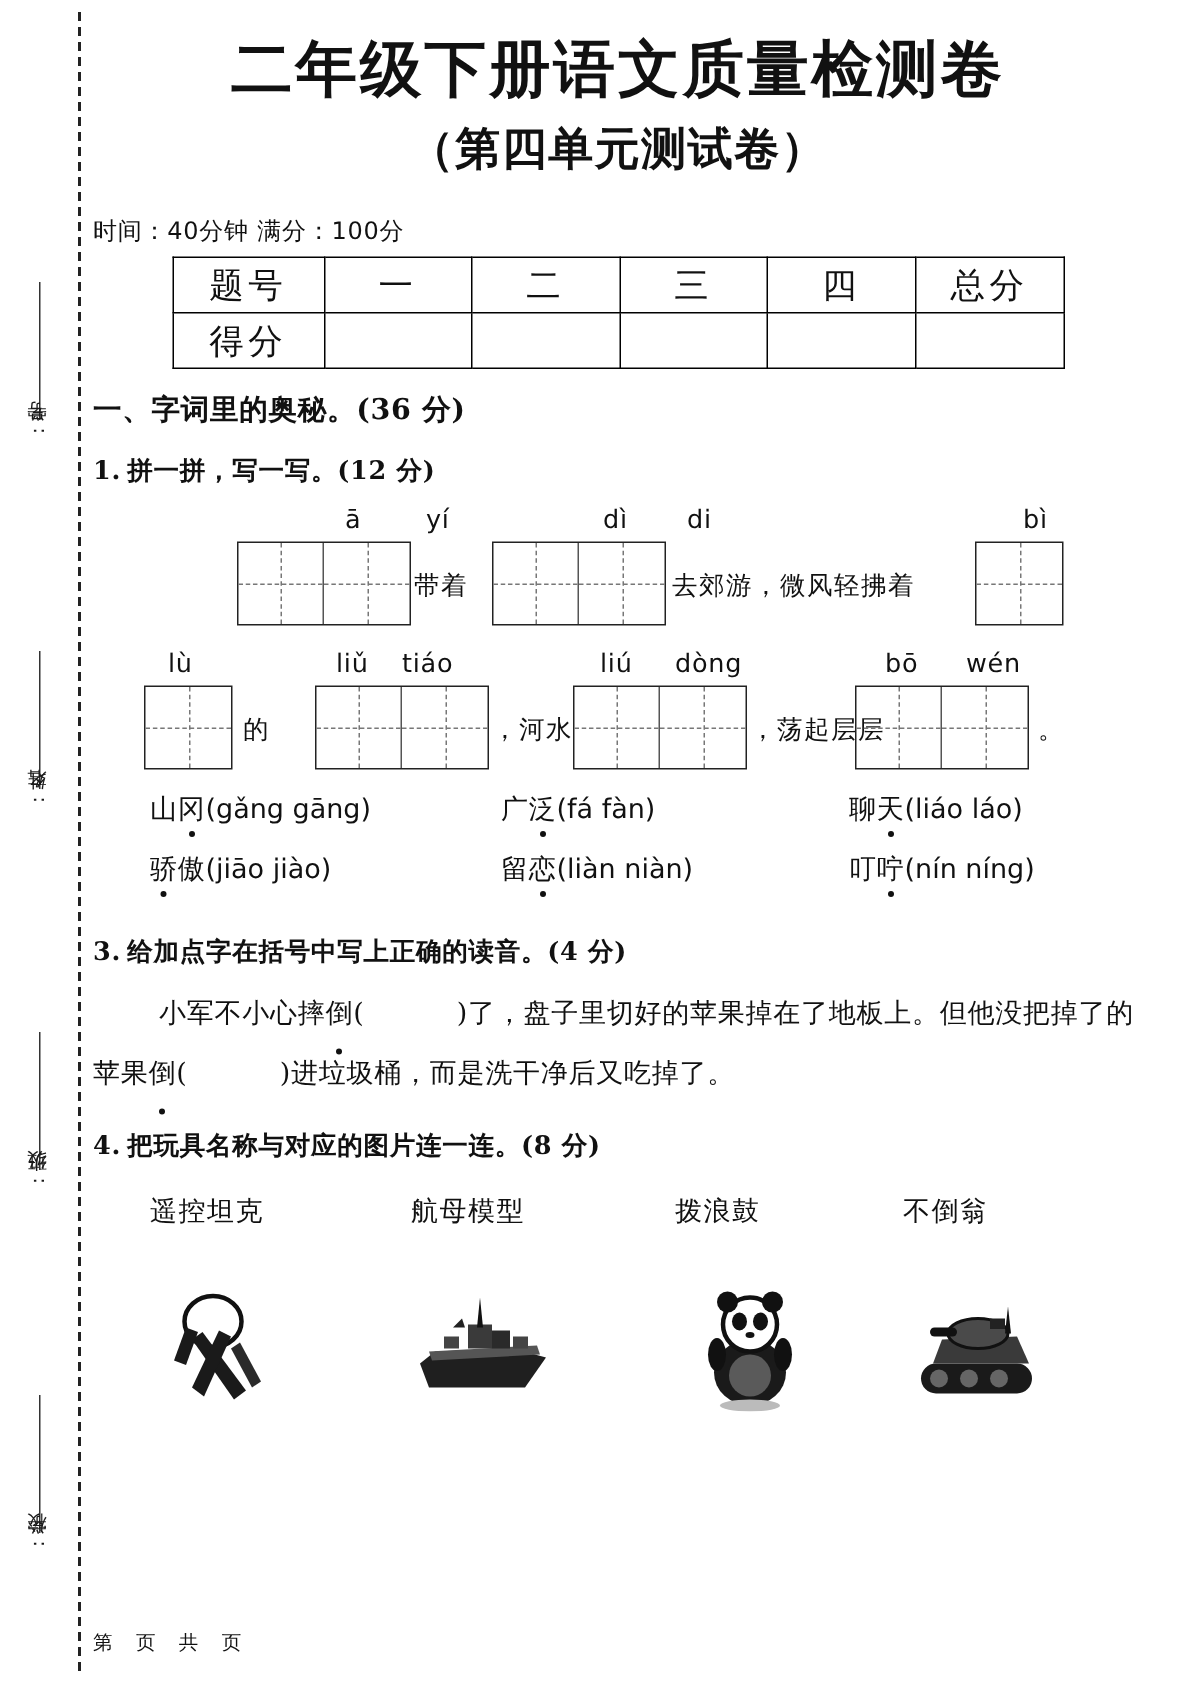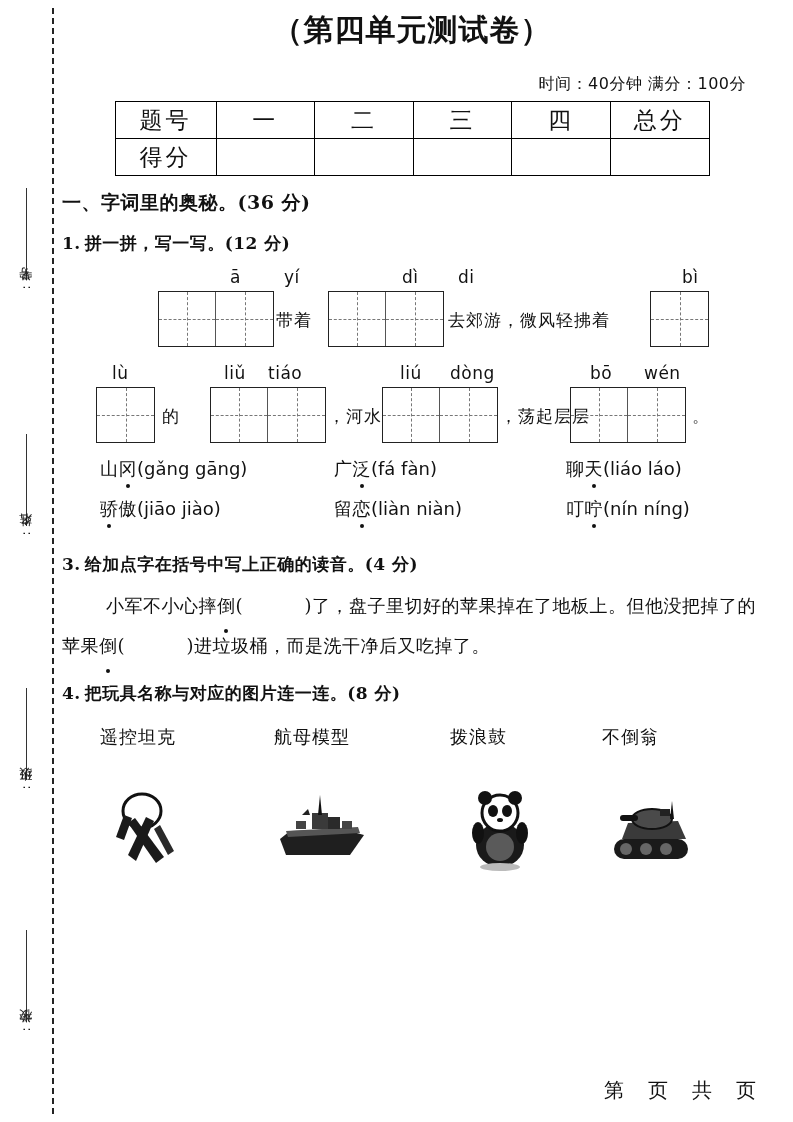--- a/index.html
+++ b/index.html
@@ -76,21 +76,21 @@
   }
   .subtitle {
     text-align: center;
     font-size: 30px;
     font-weight: 700;
     letter-spacing: 1px;
     margin-top: 12px;
     line-height: 1.2;
   }
   .meta-line {
-    text-align: right;
+    text-align: left;
     font-size: 16px;
     margin-top: 26px;
     padding-right: 16px;
     letter-spacing: 0.5px;
   }
 
   
   table.score-table {
     border-collapse: collapse;
     margin: 6px auto 0 auto;
@@ -260,24 +260,24 @@
     width: 96px;
     height: 86px;
   }
 
   
   .footer {
     position: absolute;
     left: 0;
     right: 0;
     bottom: 18px;
-    text-align: right;
-    font-size: 20px;
+    text-align: left;
+    font-size: 13px;
     letter-spacing: 6px;
-    font-family: Liberation Mono, monospace;
+    font-family: Liberation Sans, sans-serif;
   }
 </style>
 </head>
 <body>
 
 <div class="margin-col">
   <div class="margin-entry" style="top:188px">
     <div class="margin-line"></div>
     <div class="margin-label">学号:</div>
   </div>
@@ -291,20 +291,21 @@
   </div>
   <div class="margin-entry" style="top:930px">
     <div class="margin-line"></div>
     <div class="margin-label">学校:</div>
   </div>
 </div>
 <div class="margin-rule"></div>
 
 <div class="page">
 
+  <div class="title">二年级下册语文质量检测卷</div>
   <div class="subtitle">（第四单元测试卷）</div>
   <div class="meta-line">时间：40分钟 满分：100分</div>
 
   <table class="score-table">
     <tbody>
         <tr>
       <td class="head-cell">题号</td>
       <td>一</td>
       <td>二</td>
       <td>三</td>

